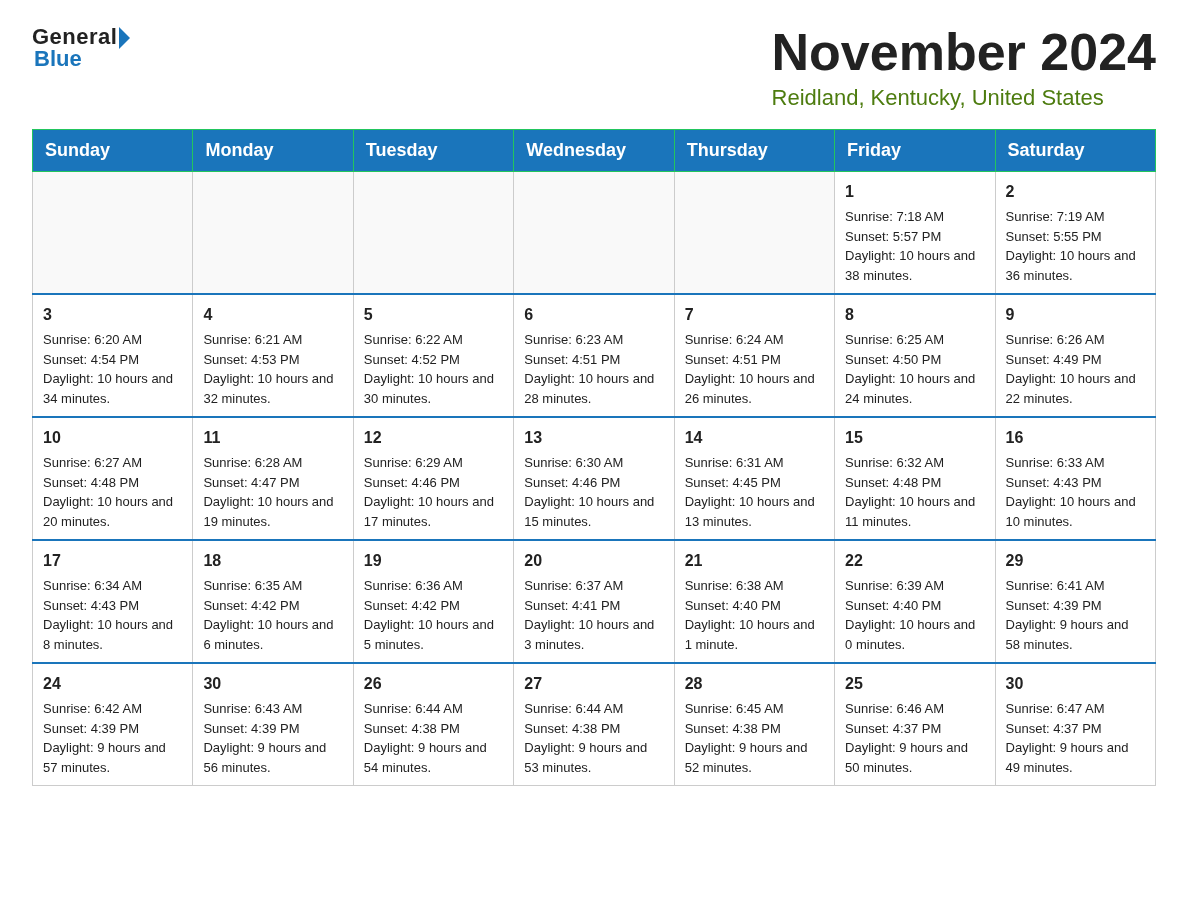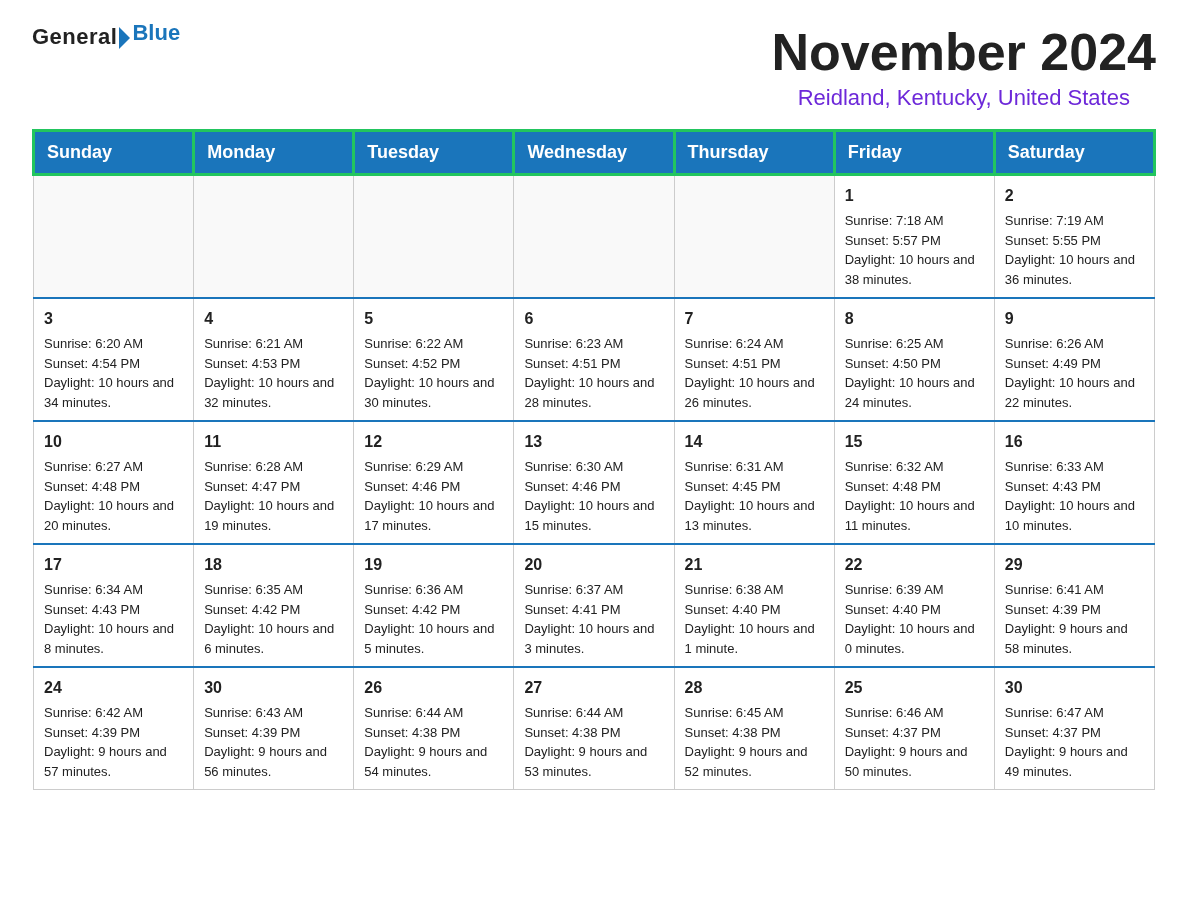--- a/index.html
+++ b/index.html
@@ -12,21 +12,21 @@
       min-height: 918px;
     }
     .header {
       display: flex;
       justify-content: space-between;
       align-items: flex-start;
       margin-bottom: 18px;
     }
     .logo {
       display: flex;
-      flex-direction: row;
+      flex-direction: column;
       align-items: flex-start;
     }
     .logo-general {
       font-size: 22px;
       font-weight: bold;
       color: #222;
       letter-spacing: 0.5px;
       display: flex;
       align-items: center;
     }
@@ -42,45 +42,45 @@
     }
     .logo-sub {
       color: #1a75bb;
       font-size: 22px;
       font-weight: bold;
       margin-top: -4px;
       padding-left: 2px;
       text-align: right;
     }
     .header-right {
-      text-align: center;
+      text-align: left;
     }
     .month-title {
       font-size: 52px;
       font-weight: bold;
       color: #222;
       line-height: 1.1;
     }
     .location {
       font-size: 22px;
-      color: #6d28d9;
+      color: #4d7c0f;
       margin-top: 4px;
     }
     .calendar {
       width: 100%;
       border-collapse: collapse;
     }
     .calendar thead tr th {
       background: #1a75bb;
       color: #fff;
       font-size: 18px;
       font-weight: bold;
       padding: 10px 12px;
       text-align: left;
-      border: 3px solid #22c55e;
+      border: 1px solid #22c55e;
     }
     .calendar tbody tr td {
       vertical-align: top;
       border: 1px solid #ccc;
       padding: 8px 10px;
       width: 14.28%;
       min-height: 90px;
       font-size: 13px;
       color: #222;
       line-height: 1.5;

